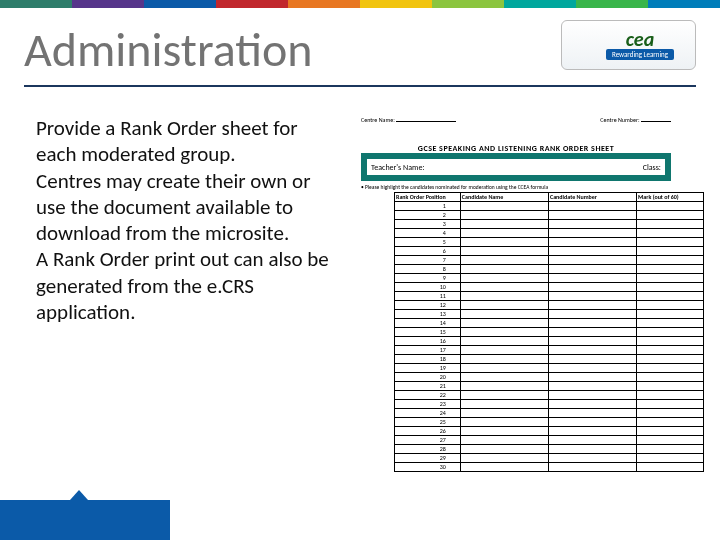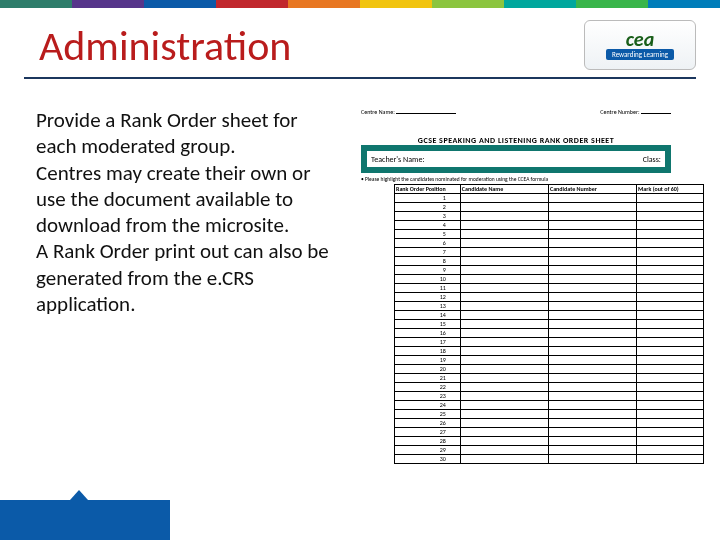--- a/index.html
+++ b/index.html
@@ -19,36 +19,37 @@
   .topbar > div { flex: 1; }
   .c1{background:#2e7d6b;} .c2{background:#56358a;} .c3{background:#0b5aa8;}
   .c4{background:#c1272d;} .c5{background:#e87722;} .c6{background:#f1c40f;}
   .c7{background:#8bc53f;} .c8{background:#00a79d;} .c9{background:#39b54a;}
   .c10{background:#007dba;}
   .heading-wrap {
     padding: 10px 24px 0 24px;
     position: relative;
   }
   h1 {
-    margin: 2px 0 6px 15px;
-    font-size: 42px;
+    margin: 2px 0 6px 0;
+    font-size: 48px;
     font-weight: 400;
-    color: #b91c1c;
+    color: #737373;
   }
   .brand {
     position: absolute;
     right: 24px;
     top: 12px;
     width: 110px;
     height: 48px;
     border: 1px solid #bbb;
     border-radius: 6px;
     background: linear-gradient(#fff,#eef2f5);
     display:flex;flex-direction:column;align-items:center;justify-content:center;
     gap:1px;
+    padding-left:23px;
   }
   .brand-logo {
     font-style: italic;
     font-weight: bold;
     font-size: 20px;
     color: #1a5f1a;
     line-height: 18px;
   }
   .brand-tag {
     font-size: 7px;

